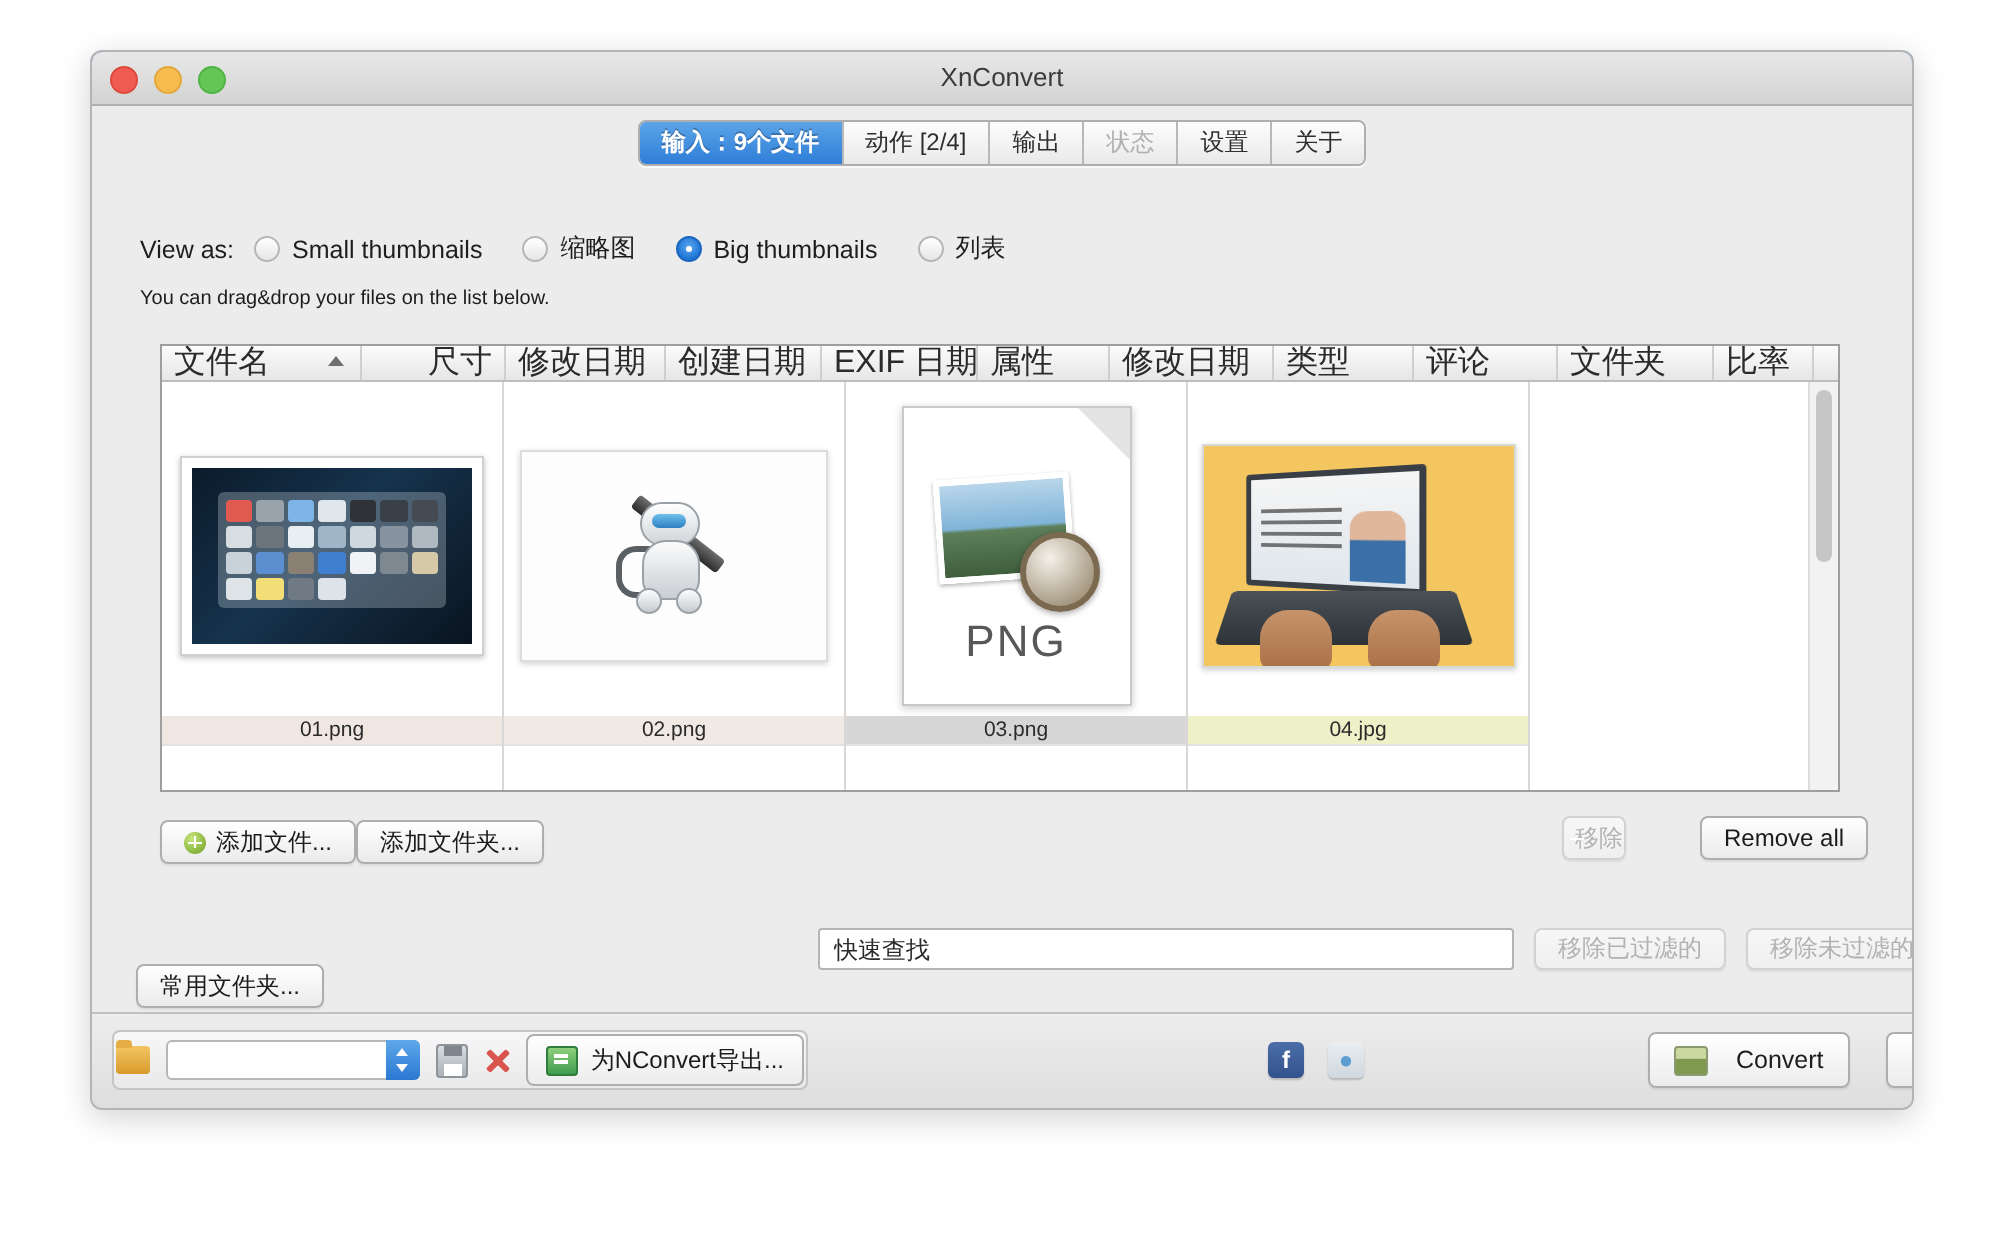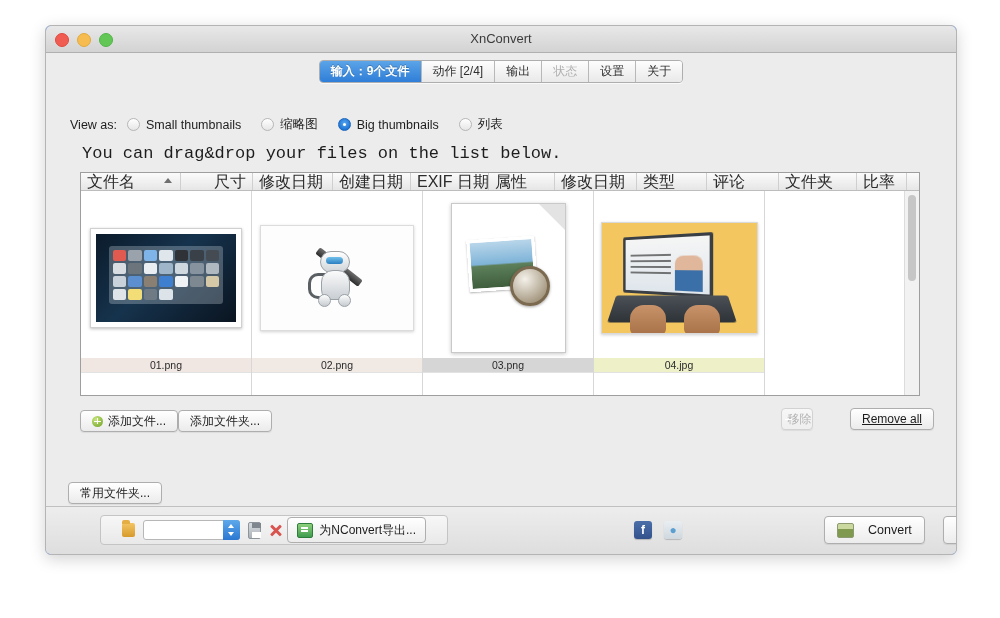--- a/index.html
+++ b/index.html
@@ -117,24 +117,23 @@
   .radio.on::after {
     content: "";
     position: absolute;
     left: 4px; top: 4px;
     width: 3px; height: 3px;
     border-radius: 50%;
     background: #ffffff;
   }
   .hint {
     position: absolute;
-    left: 36px; top: 56px;
-    font-size: 17px;
+    left: 24px; top: 56px;
+    font-size: 10px;
     color: #1d1d1d;
-    font-family: Liberation Mono, monospace;
   }
 
   
   .filelist {
     position: absolute;
     left: 34px; top: 84px;
     width: 840px; height: 224px;
     background: #ffffff;
     border: 1px solid #9e9e9e;
     box-sizing: border-box;
@@ -434,21 +433,21 @@
     display: inline-block;
   }
   .minus-icon::before {
     content: ""; position: absolute;
     left: 2px; top: 5px; width: 7px; height: 1.5px; background: #ffffff;
   }
 
   .btn-addfiles   { position: absolute; left: 34px;  top: 322px; }
   .btn-addfolder  { position: absolute; left: 132px; top: 322px; }
   .btn-remove     { position: absolute; left: 735px; top: 320px; width: 32px; }
-  .btn-removeall  { position: absolute; left: 804px; top: 320px; text-decoration: underline; }
+  .btn-removeall  { position: absolute; left: 804px; top: 320px; }
   .btn-favfolders { position: absolute; left: 22px;  top: 394px; }
 
   .searchrow {
     position: absolute;
     left: 363px; top: 376px;
     display: flex; align-items: center; gap: 10px;
   }
   .searchinput {
     width: 348px; height: 21px;
     background: #ffffff;
@@ -471,24 +470,23 @@
     border-top: 1px solid #c0c0c0;
   }
   .export-group {
     position: absolute;
     left: 10px; top: 8px;
     width: 348px; height: 30px;
     background: linear-gradient(to bottom, #f7f7f7, #e9e9e9);
     border: 1px solid #c4c4c4;
     border-radius: 4px;
     display: flex; align-items: center;
-    padding: 0 21px;
+    padding: 0 1px;
     gap: 8px;
     box-sizing: border-box;
-    margin-left: 44px;
   }
   .folder-icon {
     width: 18px; height: 14px;
     background: linear-gradient(to bottom, #f3c563, #d79a2b);
     border-radius: 2px 2px 2px 2px;
     position: relative;
   }
   .folder-icon::before {
     content: ""; position: absolute;
     left: 0; top: -3px; width: 8px; height: 4px;
@@ -741,20 +739,21 @@
             <div class="cellfoot"></div>
           </div>
 
           <div class="thumbcell">
             <div class="thumbbox" style="top:0;height:174px">
               <div class="tn3">
                 <div class="fold"></div>
                 <div class="photoback"></div>
                 <div class="photo"></div>
                 <div class="glass"></div>
+                <div class="png">PNG</div>
               </div>
             </div>
             <div class="thumbname" style="background:#d6d6d6">03.png</div>
             <div class="cellfoot"></div>
           </div>
 
           <div class="thumbcell">
             <div class="thumbbox">
               <div class="tn4">
                 <div class="screen4">
@@ -789,20 +788,25 @@
 
       <div class="btn disabled btn-remove">
         <span class="minus-icon"></span>
         <span>移除</span>
       </div>
 
       <div class="btn btn-removeall">
         <span>Remove all</span>
       </div>
 
+      <div class="searchrow">
+        <input class="searchinput" type="text" placeholder="快速查找" style="">
+        <span class="btn disabled" style="height:21px">移除已过滤的</span>
+        <span class="btn disabled" style="height:21px">移除未过滤的</span>
+      </div>
 
       <div class="btn btn-favfolders">
         <span>常用文件夹...</span>
       </div>
 
       <div class="bottombar">
 
         <div class="export-group">
           <span class="folder-icon"></span>
           <span class="combo">

